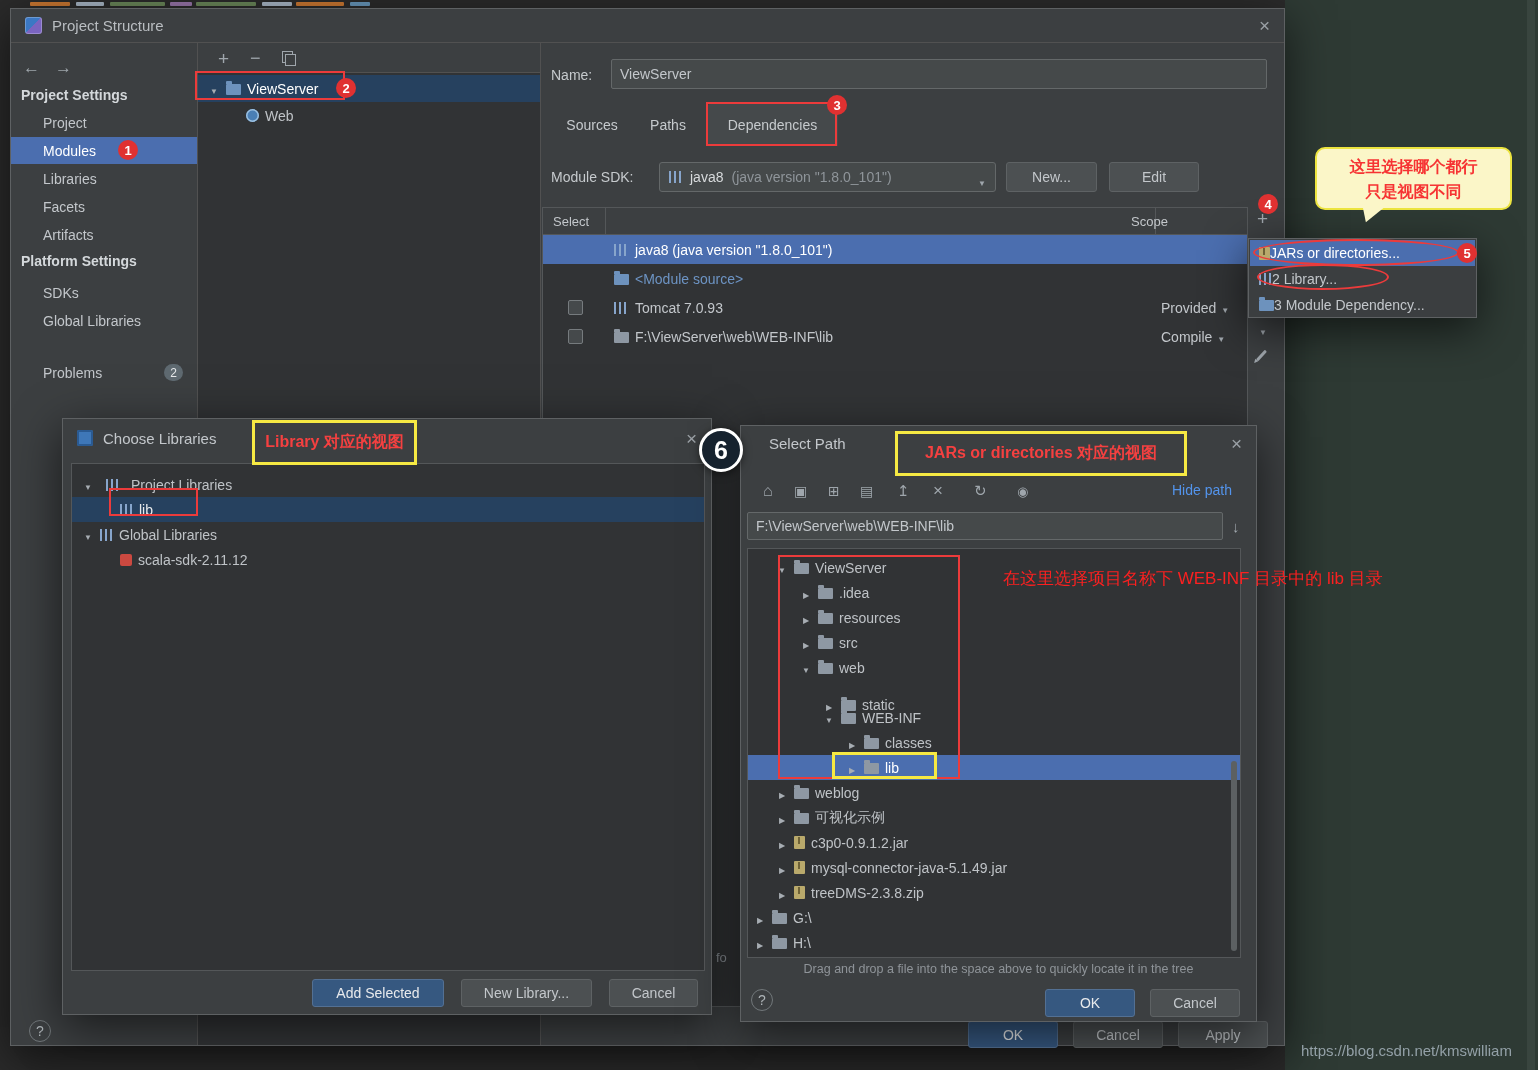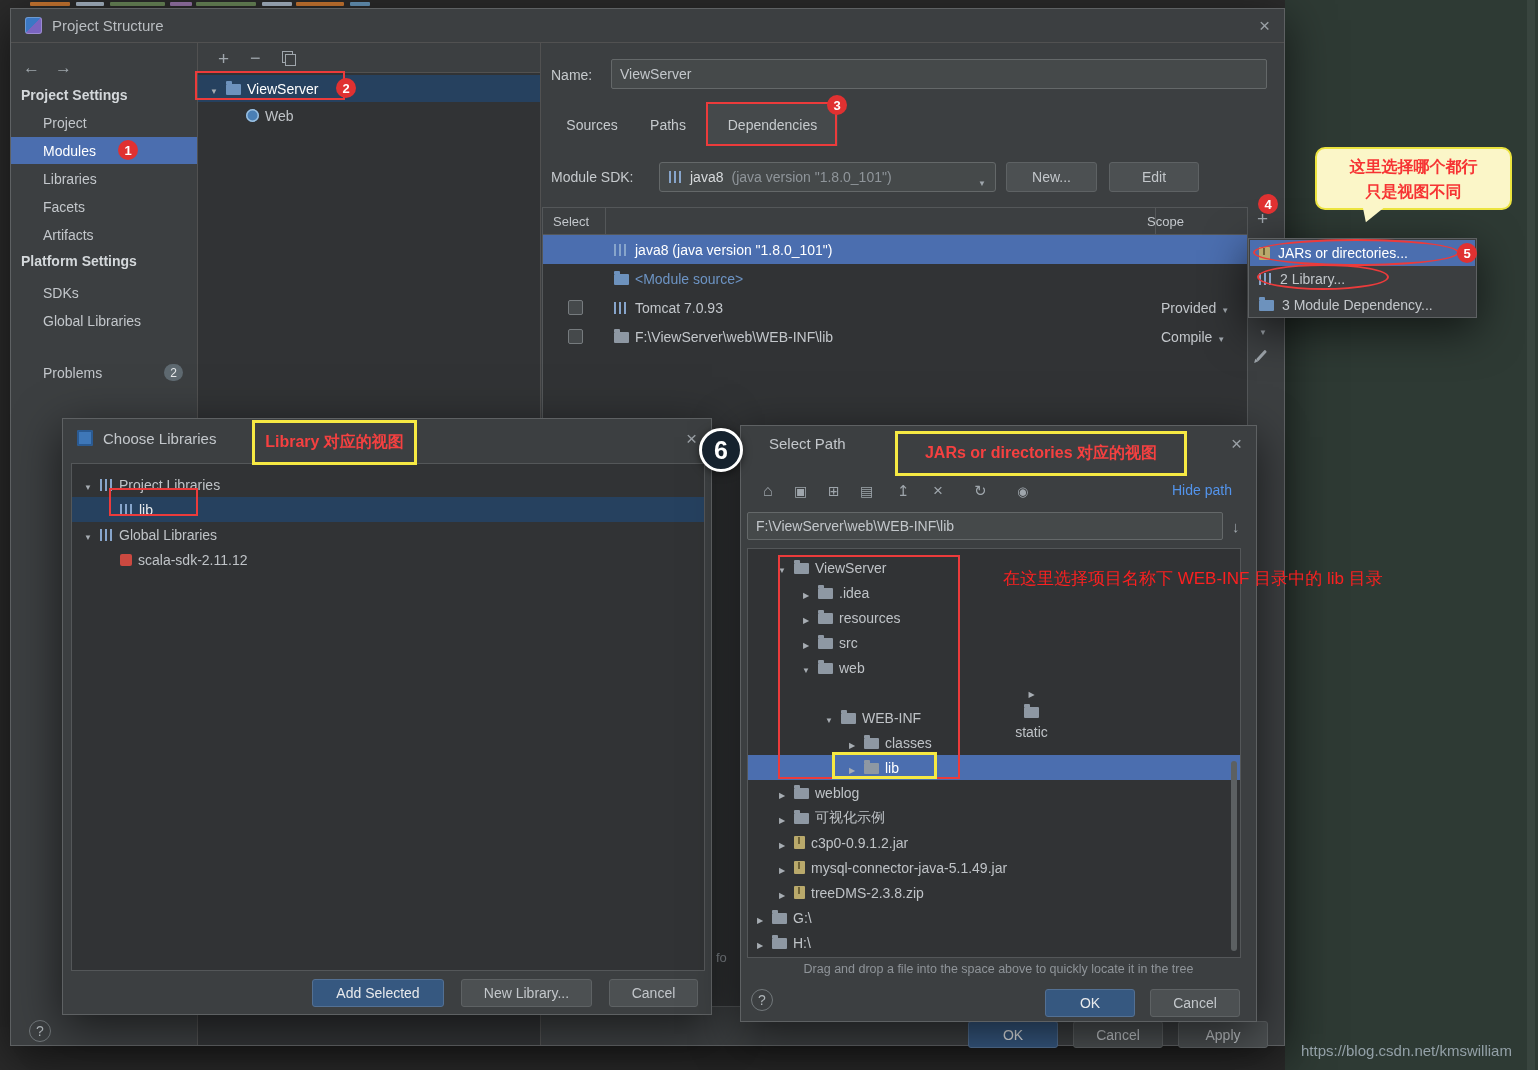--- a/index.html
+++ b/index.html
@@ -80,21 +80,21 @@
   .tab.active { background:#45494b; border-radius:4px 4px 0 0; }
 
   .dhead { position:absolute; left:0; top:0; right:0; height:27px; background:#3c3f41; border-bottom:1px solid #545759;
            display:flex; align-items:center; font-size:13px; color:#c3c7cb; }
   .dsep { position:absolute; top:0; bottom:0; width:1px; background:#545759; }
   .drow { position:absolute; left:0; right:0; height:29px; display:flex; align-items:center; font-size:14px; color:#c3c7cb; }
   .drow.sel { background:#4b6eaf; color:#fff; }
   .scopecell { position:absolute; left:618px; display:flex; align-items:center; gap:5px; }
   .scopecell .g { position:static; }
 
-  .pitem { position:absolute; left:1px; right:1px; height:26px; display:flex; align-items:center; gap:8px; padding-left:9px; font-size:14px; color:#c3c7cb; }
+  .pitem { position:absolute; left:1px; right:1px; height:26px; display:flex; align-items:center; padding-left:9px; font-size:14px; color:#c3c7cb; }
   .pitem.sel { background:#4b6eaf; color:#fff; }
 
   .helpc { position:absolute; width:22px; height:22px; border-radius:50%; border:1px solid #71777a; color:#aeb4b8;
            display:flex; align-items:center; justify-content:center; font-size:14px; }
   .helpc::before { content:'?'; }
 
   
   .redbox { position:absolute; border:2px solid #ec3b3b; z-index:9; }
   .redell { position:absolute; border:2px solid #ec3b3b; border-radius:50%; z-index:9; }
   .ylwbox { position:absolute; border:3px solid #f6e943; z-index:9; }
@@ -219,21 +219,21 @@
         </div>
       <div class="btn" style="left:568px;top:119px;width:90px;height:30px;">
           <span>Edit</span>
         </div>
 
       <div class="panel" style="left:1px;top:164px;width:706px;height:800px;">
         <div class="dhead">
           <span class="abs" style="left:10px;top:6px;">Select</span>
           <span class="dsep" style="left:62px;"></span>
           <span class="dsep" style="left:612px;"></span>
-          <span class="abs" style="left:604px;top:6px;">Scope</span>
+          <span class="abs" style="left:588px;top:6px;">Scope</span>
         </div>
         <div class="drow sel" style="top:27px;">
           <span class="libico" style="position:absolute;left:71px;"></span>
           <span class="abs" style="left:92px;">java8 (java version "1.8.0_101")</span>
         </div>
         <div class="drow" style="top:56px;">
           <span class="fold blue" style="position:absolute;left:71px;"></span>
           <span class="abs" style="left:92px;color:#6d94c4;">&lt;Module source&gt;</span>
         </div>
         <div class="drow" style="top:85px;">
@@ -288,21 +288,21 @@
     </div>
   </div>
 
   <div class="dlg" style="left:62px;top:418px;width:650px;height:597px;z-index:4;">
     <div class="tbar" style="height:38px;">
       <span class="clico"></span>
       <span>Choose Libraries</span>
       <span class="close"></span>
     </div>
     <div class="panel" style="left:8px;top:44px;width:634px;height:508px;">
-      <div class="trow" style="top:8px;padding-left:10px;">
+      <div class="trow" style="top:8px;padding-left:10px;gap:12px;">
         <span class="tri tri-d"></span>
         <span class="libico"></span>
         <span>Project Libraries</span>
       </div>
       <div class="trow sel2" style="top:33px;padding-left:48px;">
         <span class="libico"></span>
         <span>lib</span>
       </div>
       <div class="trow" style="top:58px;padding-left:10px;">
         <span class="tri tri-d"></span>
@@ -363,21 +363,21 @@
       <div class="trow" style="top:81px;padding-left:52px;">
         <span class="tri tri-r"></span>
           <span class="fold"></span>
           <span>src</span>
       </div>
       <div class="trow" style="top:106px;padding-left:52px;">
         <span class="tri tri-d"></span>
           <span class="fold"></span>
           <span>web</span>
       </div>
-      <div class="trow" style="top:135px;padding-left:75px;flex-direction:column;">
+      <div class="trow" style="top:143px;padding-left:75px;">
         <span class="tri tri-r"></span>
           <span class="fold"></span>
           <span>static</span>
       </div>
       <div class="trow" style="top:156px;padding-left:75px;">
         <span class="tri tri-d"></span>
           <span class="fold"></span>
           <span>WEB-INF</span>
       </div>
       <div class="trow" style="top:181px;padding-left:98px;">

